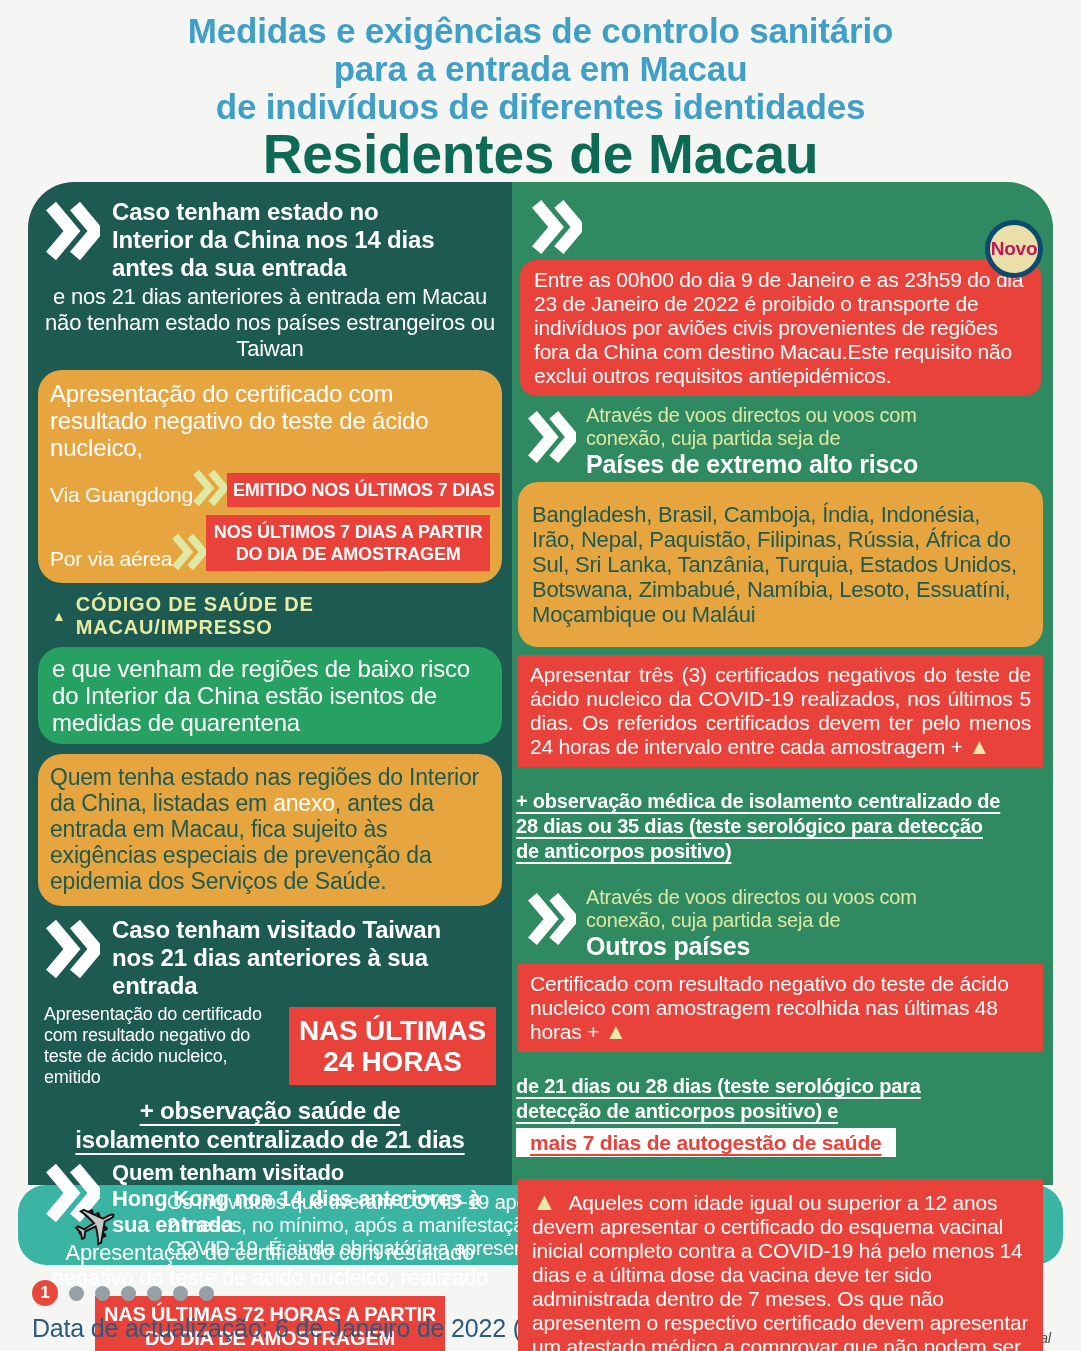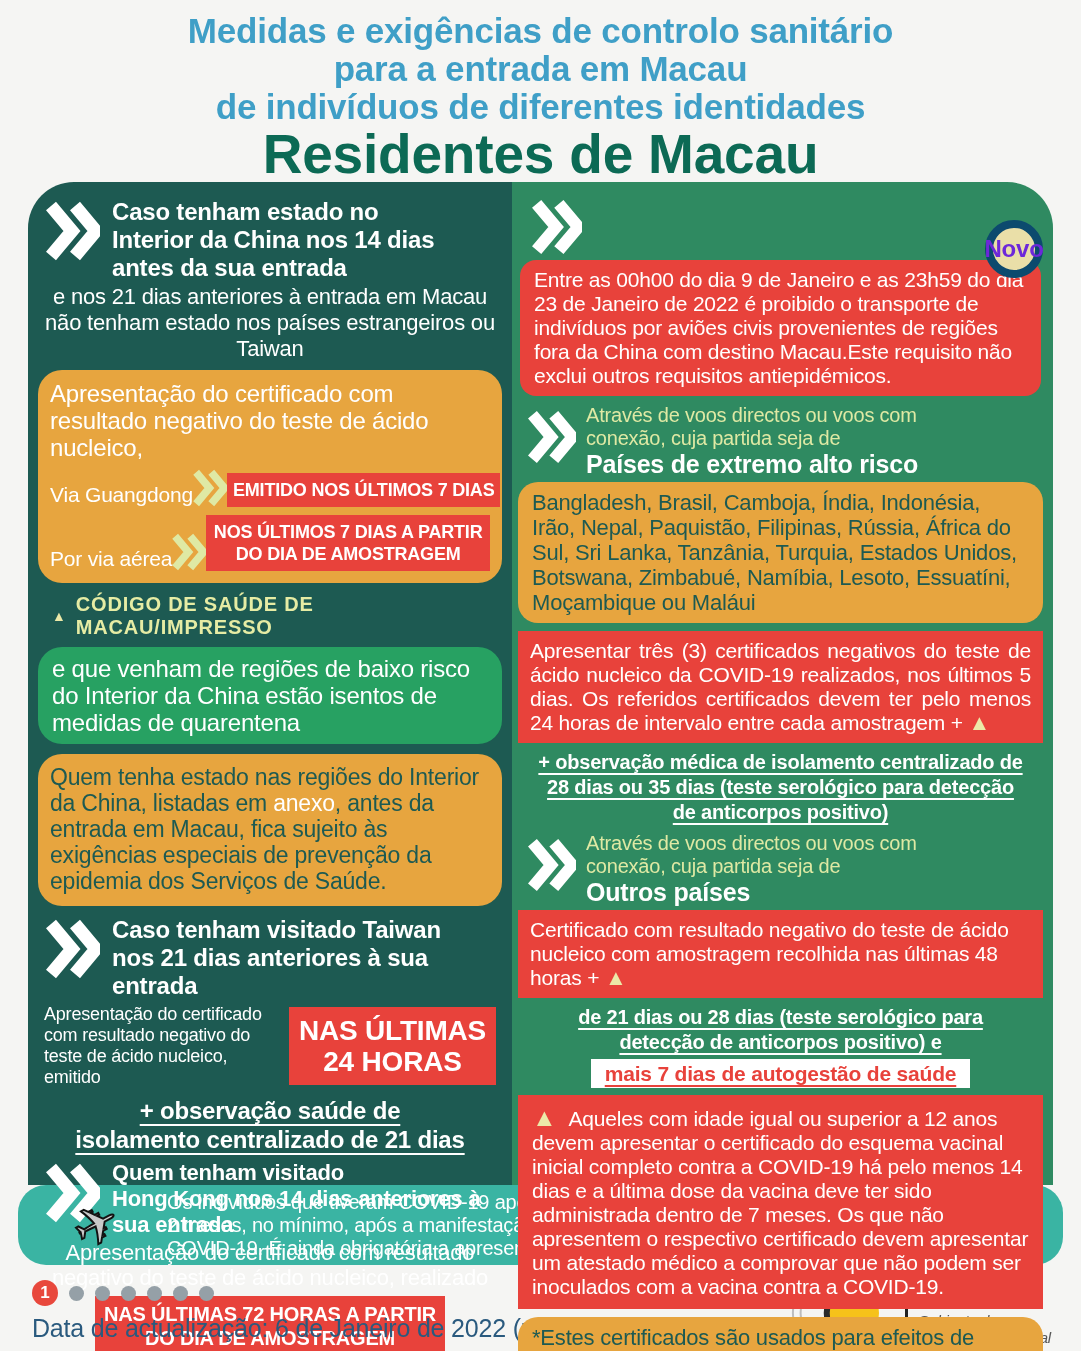--- a/index.html
+++ b/index.html
@@ -59,34 +59,34 @@
   .hk-badge { background:#e8423b; width:350px; margin:4px auto 6px; font-weight:bold; font-size:20px; line-height:24px; text-align:center; padding:6px 4px; }
   .hk-badge .ln { display:block; white-space:nowrap; }
 
   
   .r-header { display:flex; gap:12px; padding-left:16px; align-items:flex-start; }
   .r-header svg { width:50px; height:58px; margin-top:2px; }
   .r-title { font-size:29px; font-weight:bold; line-height:32px; }
   .r-title .ln { display:block; }
   .novo {
     position:absolute; top:38px; right:10px; width:58px; height:58px; border-radius:50%;
-    background:#eadfa8; border:8px solid #0c4a6e; color:#6d28d9; font-weight:bold; font-size:24px;
+    background:#eadfa8; border:5px solid #0c4a6e; color:#be185d; font-weight:bold; font-size:19px;
     display:flex; align-items:center; justify-content:center; z-index:2;
   }
   .ban { background:#e8423b; border-radius:16px; margin:4px 4px 8px; padding:8px 14px; font-size:21px; line-height:24px; }
   .r-chev-sec { display:flex; gap:10px; padding-left:12px; margin:4px 0 4px; align-items:flex-start; }
   .r-chev-sec svg { width:48px; height:58px; margin-top:4px; }
   .r-intro { color:#dfe9a4; font-size:20px; line-height:23px; }
   .r-intro .ln { display:block; white-space:nowrap; }
   .r-sec-title { color:#fff; font-weight:bold; font-size:25px; line-height:28px; }
-  .countries { background:#e7a53f; border-radius:20px; margin:2px 2px 8px; padding:8px 14px; color:#1d5a52; font-size:22px; line-height:25px; }
+  .countries { background:#e7a53f; border-radius:20px; margin:2px 2px 8px; padding:20px 14px; color:#1d5a52; font-size:22px; line-height:25px; }
   .reqbox { background:#e8423b; margin:0 2px; padding:8px 12px; font-size:21px; line-height:24px; text-align:justify; }
   .tri { color:#ece9a8; }
   .reqbox .tri { font-size:22px; }
-  .r-obs { text-align:center; font-size:20px; line-height:25px; margin:7px 0; font-weight:bold; }
+  .r-obs { font-size:20px; line-height:25px; margin:22px 0; font-weight:bold; }
   .r-obs .ln { display:block; white-space:nowrap; }
   .r-obs .u { text-decoration:underline; text-underline-offset:4px; text-decoration-thickness:2px; }
   .white-pill { display:inline-block; background:#fff; color:#e8423b; padding:2px 14px; margin-top:4px;
     text-decoration:underline; text-underline-offset:4px; font-weight:bold; font-size:21px; }
   .vaccine { background:#e8423b; margin:4px 2px 8px; padding:10px 14px; font-size:21px; line-height:24px; }
   .vaccine .tri { font-size:25px; margin-right:12px; }
   .intl { background:#e7a53f; border-radius:20px; margin:0 2px; padding:8px 14px; color:#1d5a52; font-size:22px; line-height:26px; }
 
   
   .bottom-bar {

